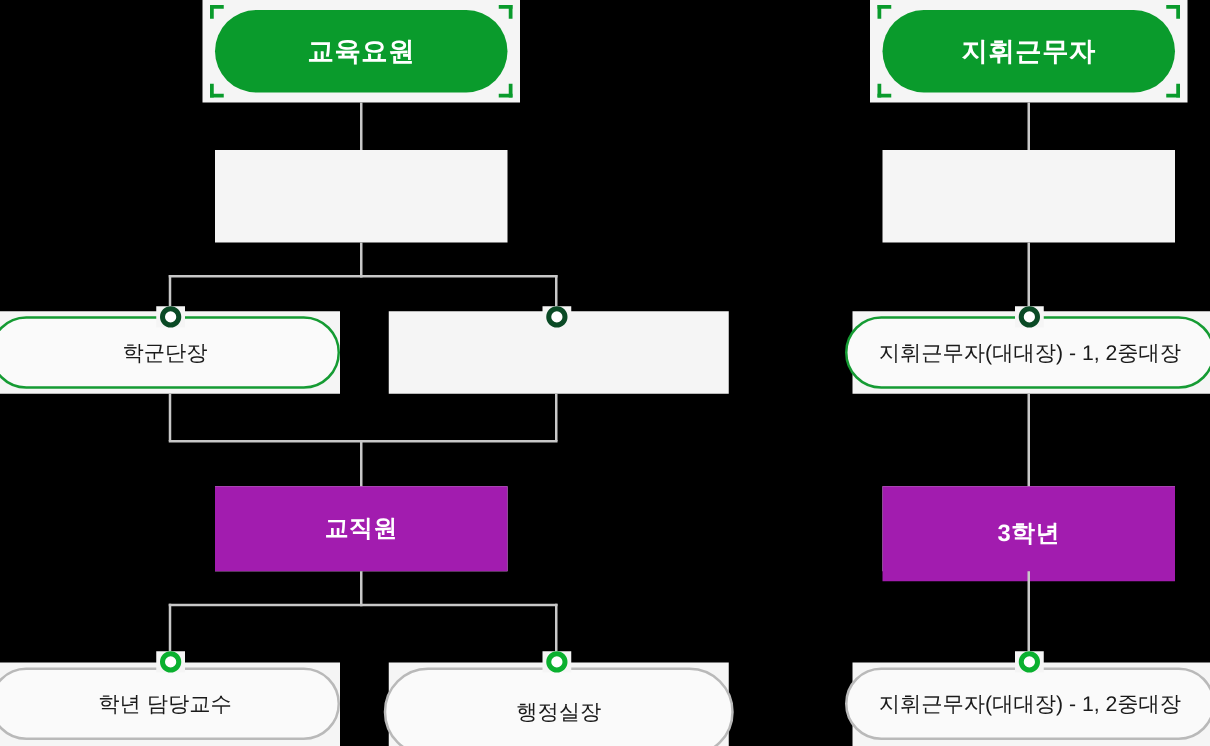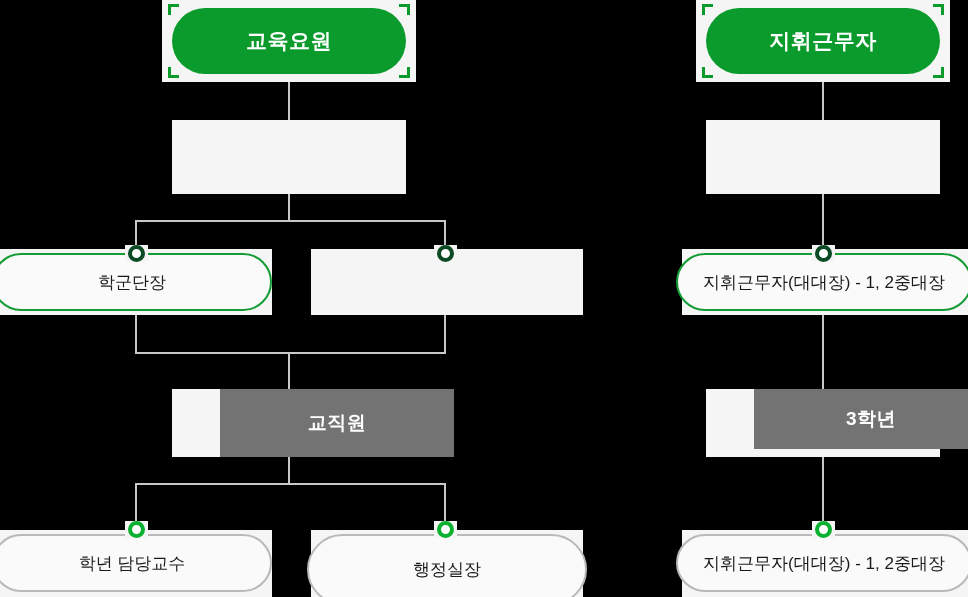--- a/index.html
+++ b/index.html
@@ -64,21 +64,21 @@
   .brk.br { bottom: 0; right: 0; border-bottom-width: 3px; border-right-width: 3px; }
 
   
   .band {
     color: #ffffff;
     font-weight: bold;
     font-size: 19px;
     letter-spacing: .5px;
   }
   .band.dark   { background: #0a4a25; }
-  .band.bright { background: #737373; margin-left: 48px; }
+  .band.bright { background: #a21caf; }
 
   
   .pill {
     background: #fafafa;
     border-radius: 40px;
     color: #1a1a1a;
     font-size: 17px;
     font-weight: normal;
   }
   .pill.green { border: 2px solid #159b33; }
@@ -172,21 +172,21 @@
   <div class="vline" style="left:822px; top:194px; height:62px;"></div>
 
   <div class="panel" style="left:682px; top:249px; width:286px; height:66px;"></div>
   <div class="node pill green" style="left:676px; top:253px; width:296px; height:58px;">지휘근무자(대대장) - 1, 2중대장</div>
   <div class="ring-pad" style="left:812px; top:245px;"></div>
   <div class="ring dark" style="left:815px; top:245px;"></div>
 
   <div class="vline" style="left:822px; top:315px; height:75px;"></div>
 
   <div class="panel" style="left:706px; top:389px; width:234px; height:68px;"></div>
-  <div class="node band bright" style="left:706px; top:389px; width:234px; height:60px;">3학년</div>
+  <div class="node band bright" style="left:706px; top:389px; width:234px; height:76px;">3학년</div>
 
   <div class="vline" style="left:822px; top:457px; height:68px;"></div>
 
   <div class="panel" style="left:682px; top:530px; width:286px; height:67px;"></div>
   <div class="node pill grey" style="left:676px; top:534px; width:296px; height:58px;">지휘근무자(대대장) - 1, 2중대장</div>
   <div class="ring-pad" style="left:812px; top:521px;"></div>
   <div class="ring bright" style="left:815px; top:521px;"></div>
 
 </div>
 

